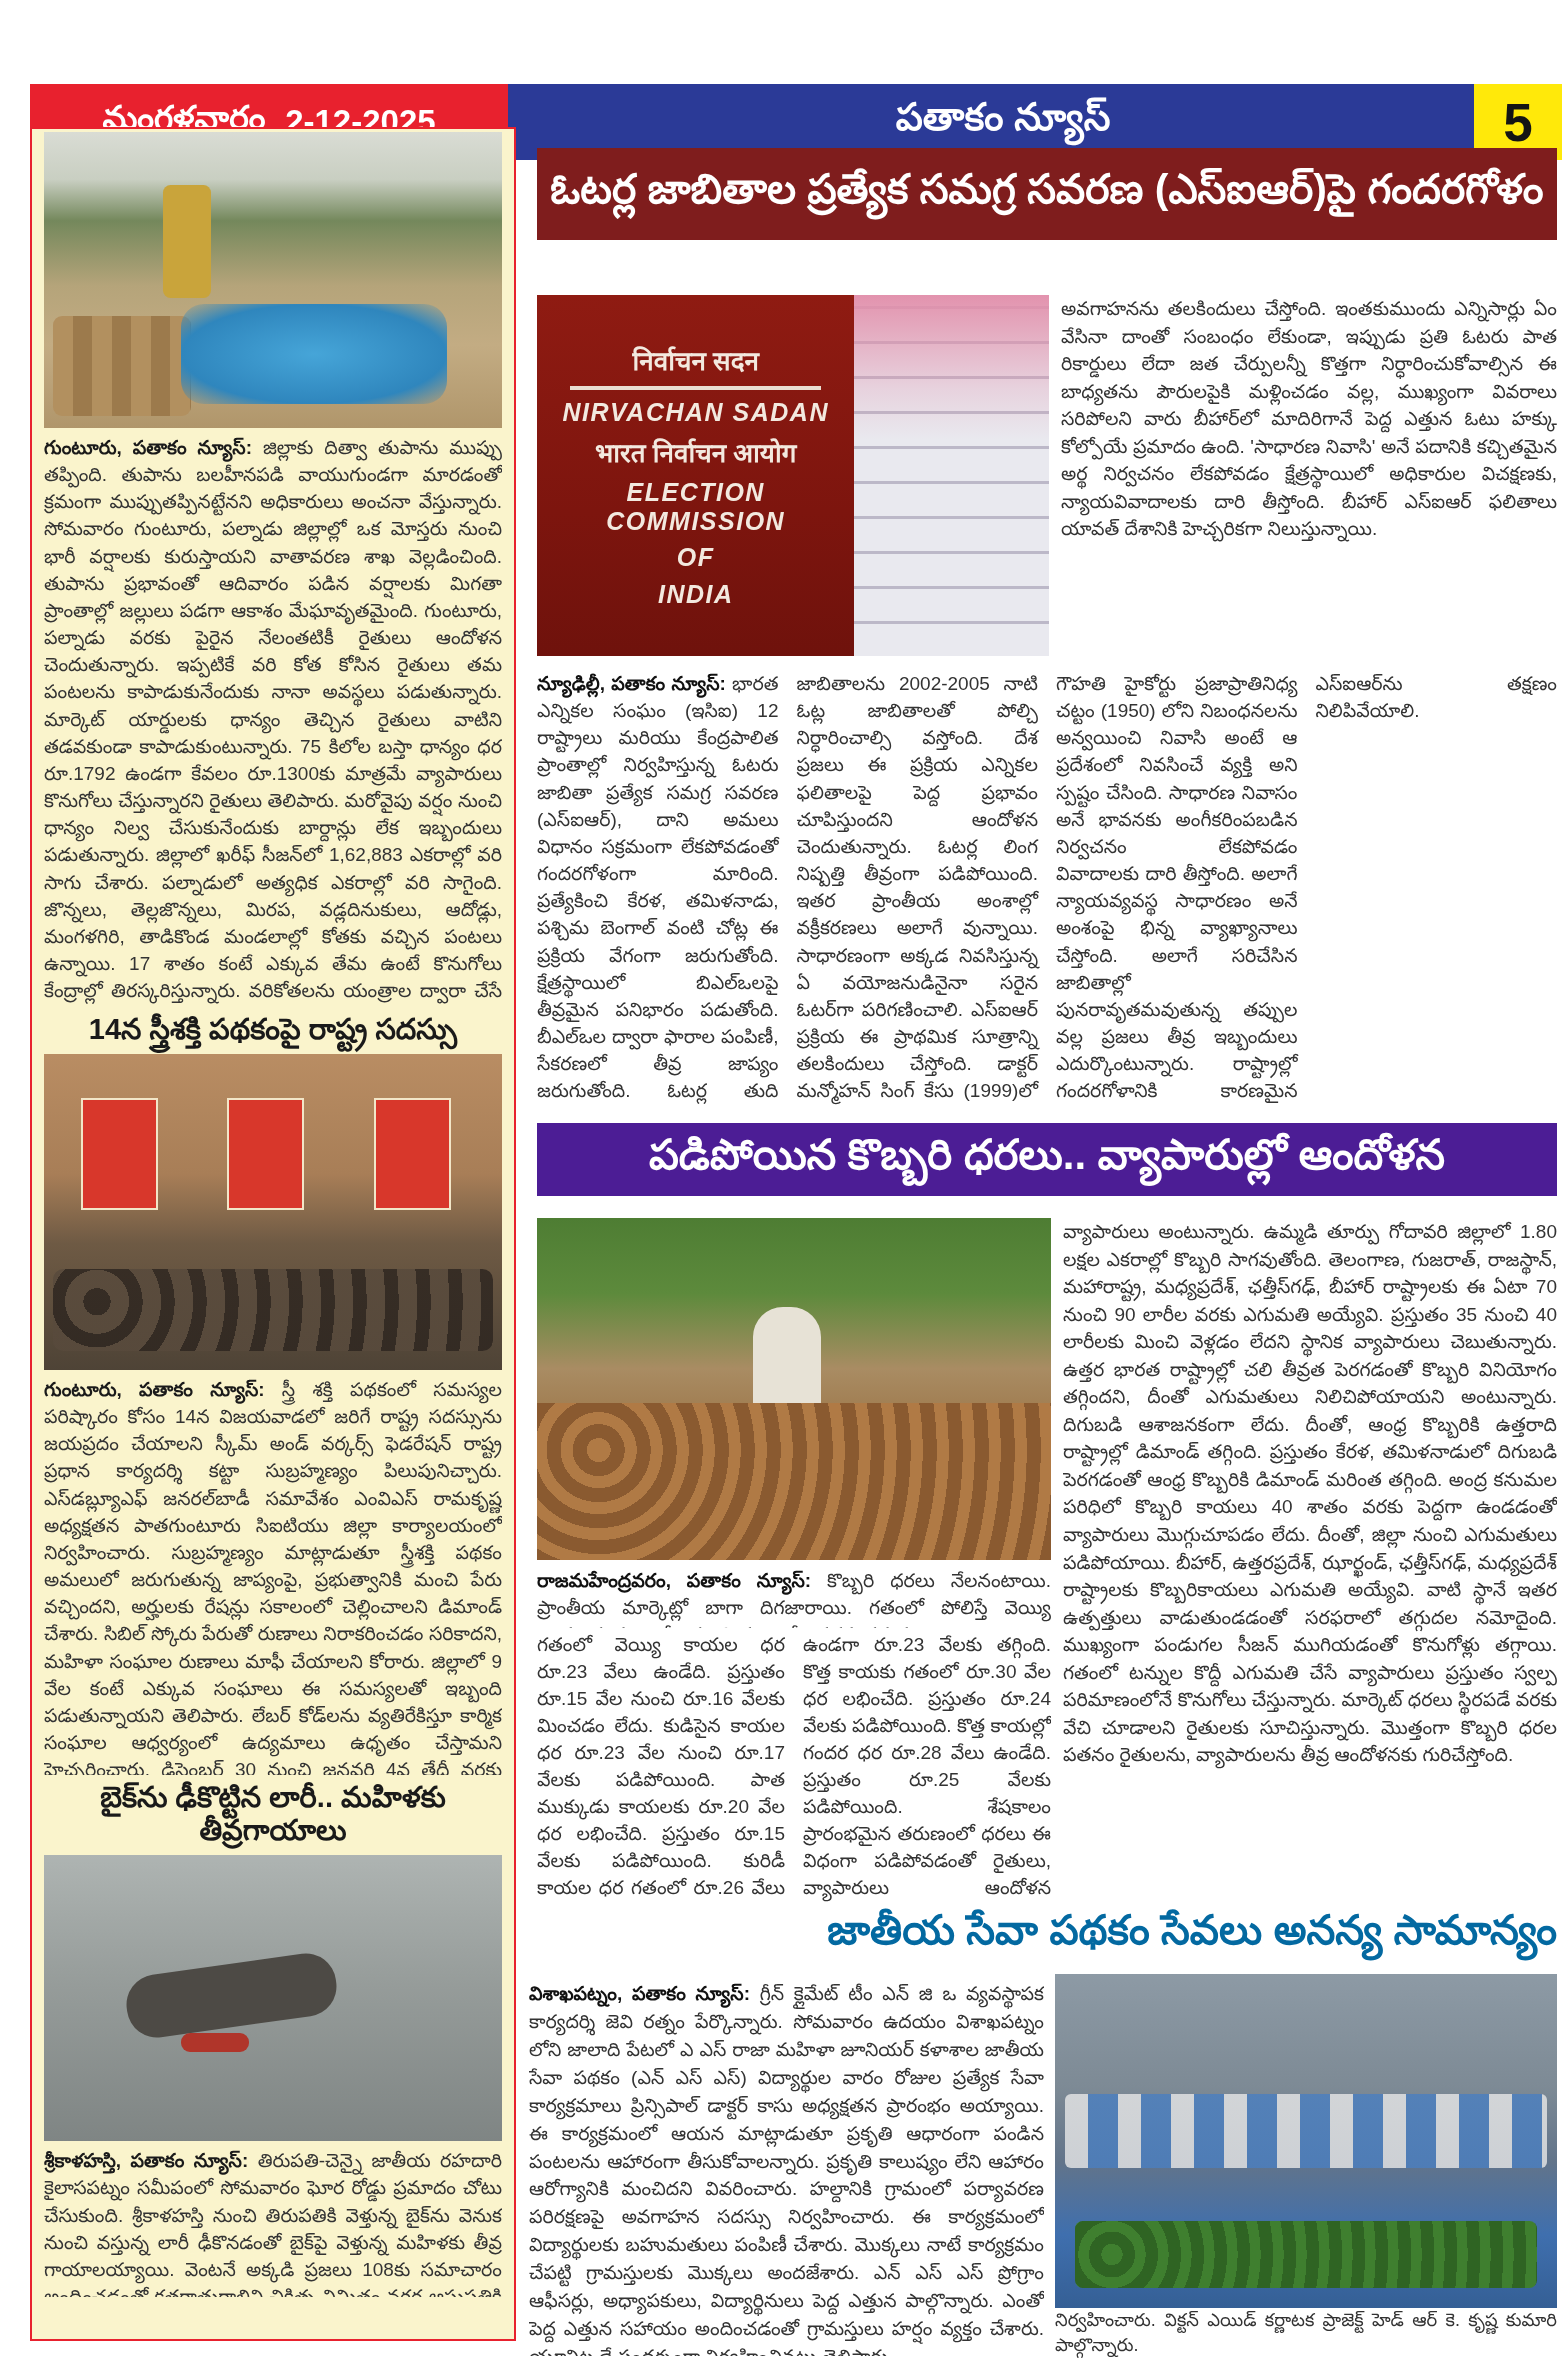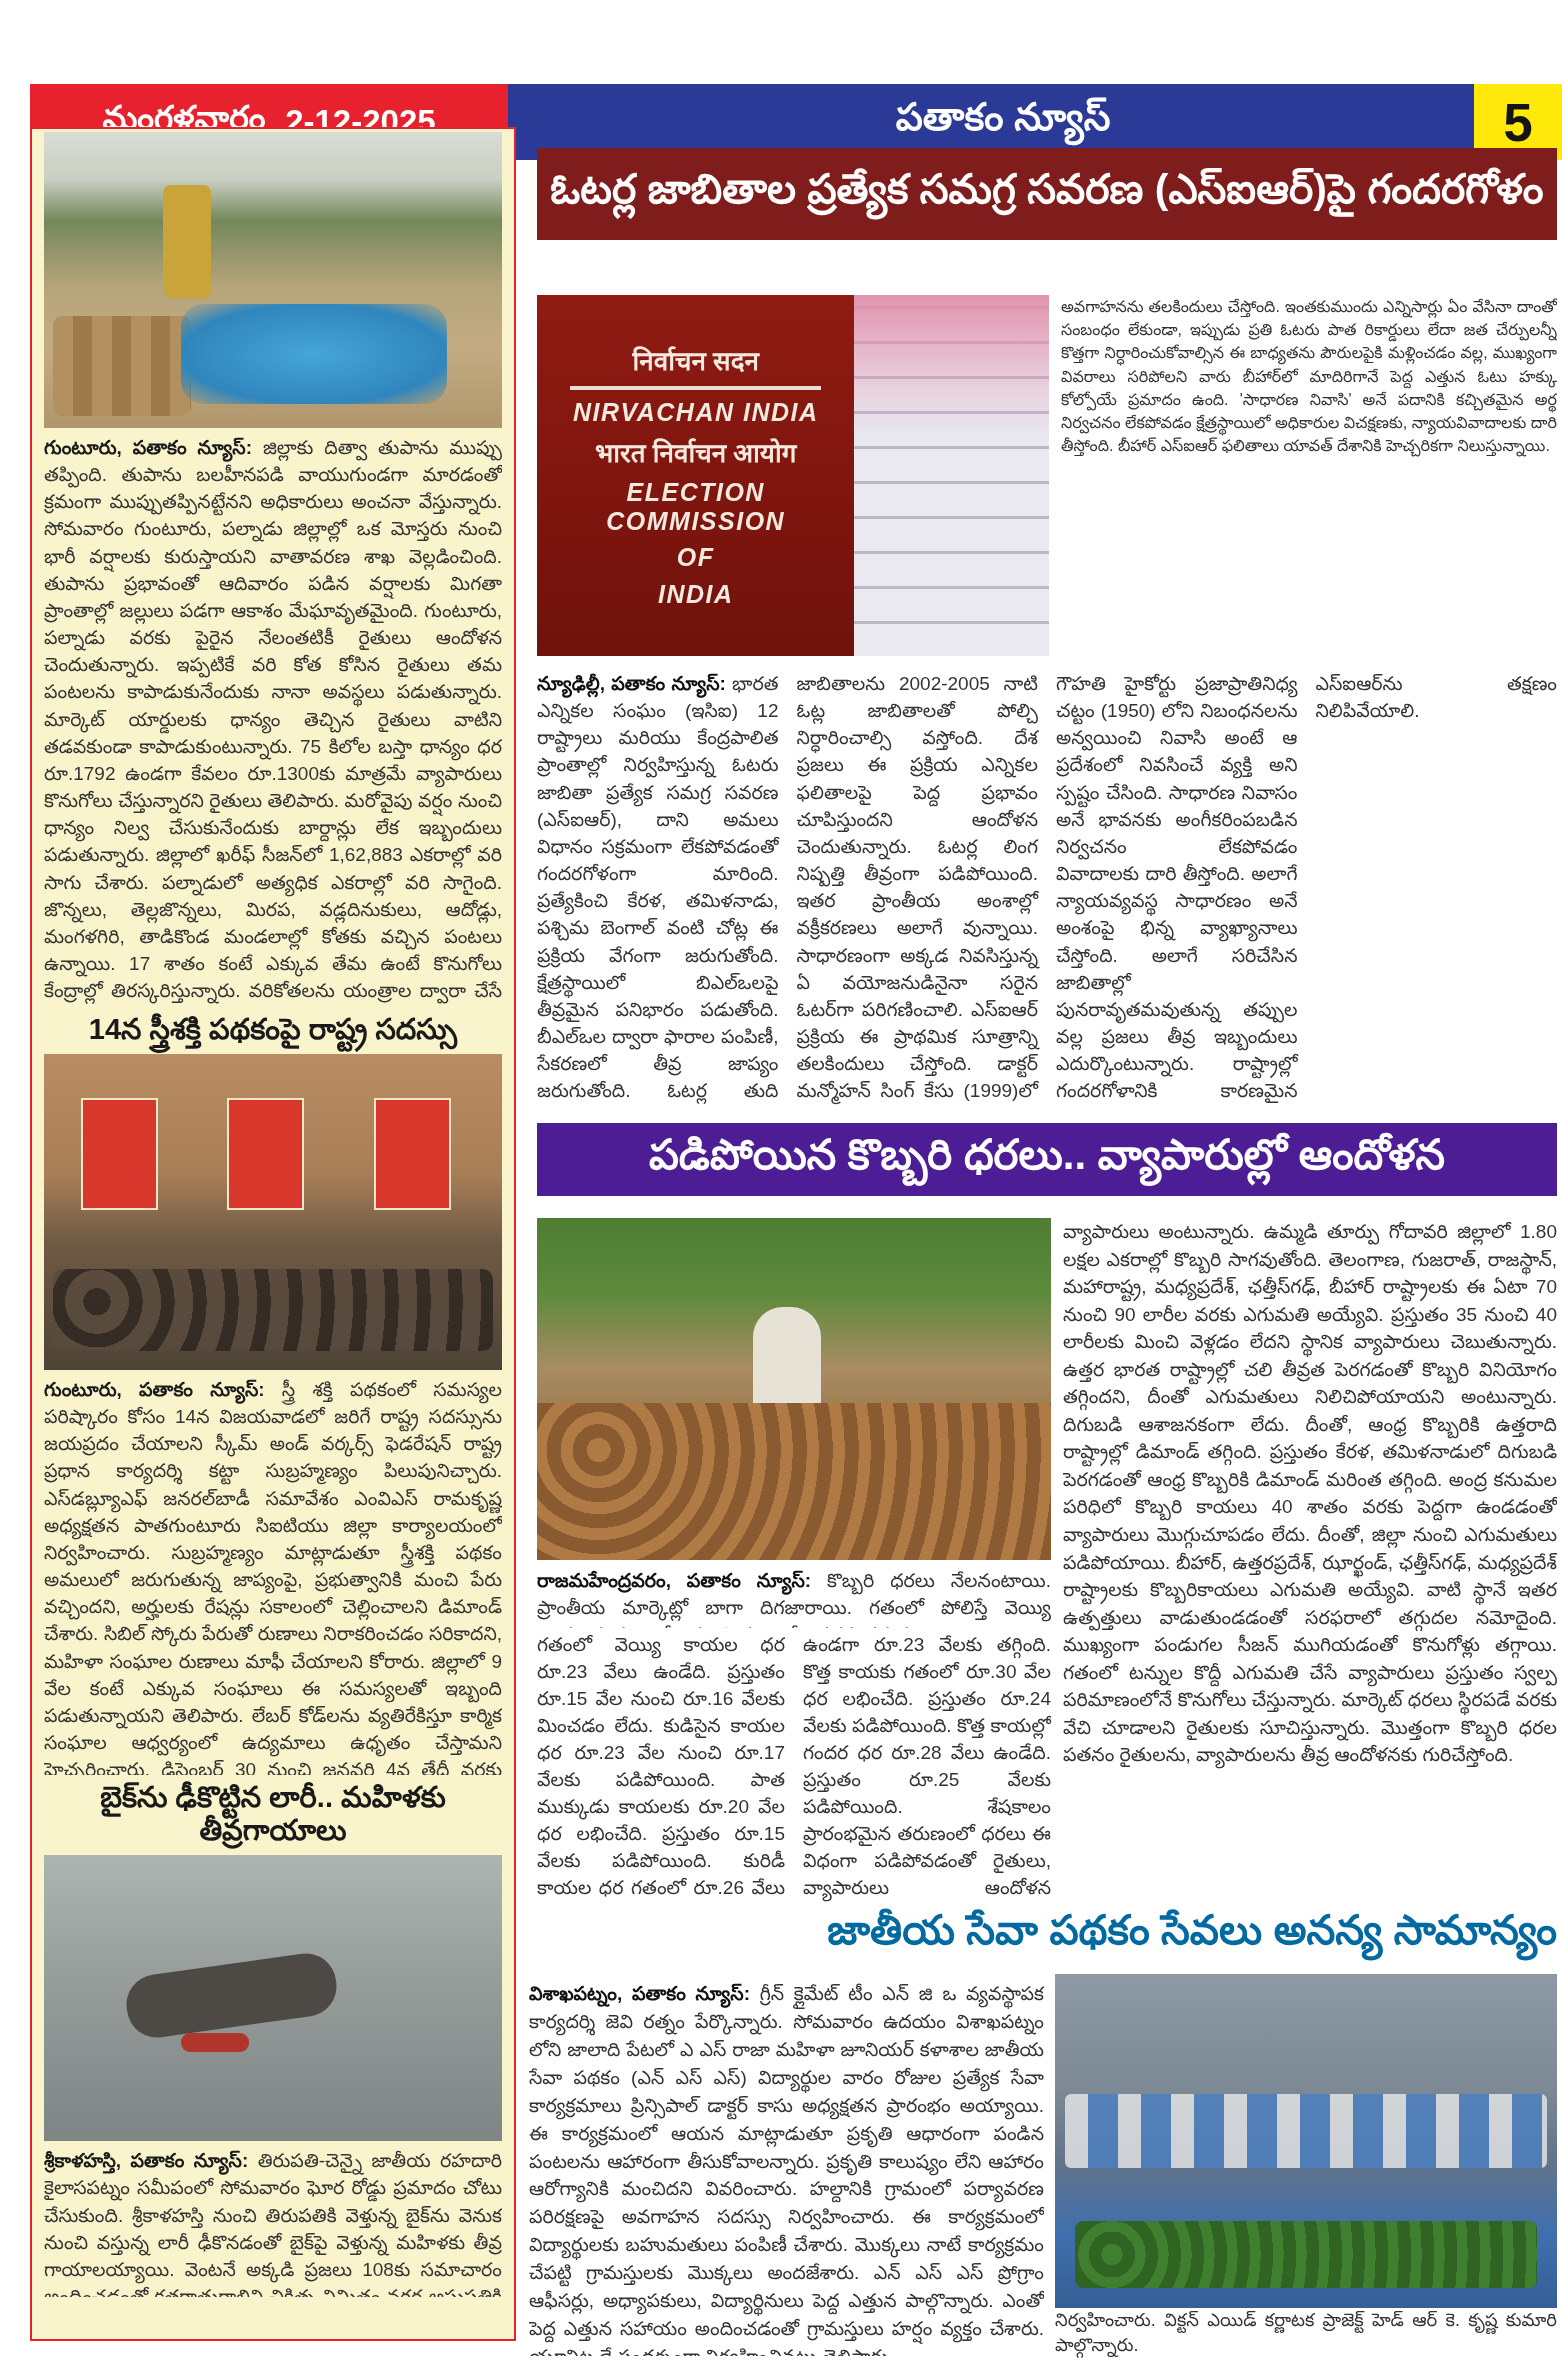--- a/index.html
+++ b/index.html
@@ -41,21 +41,21 @@
   .sir-top{position:absolute;left:537px;top:295px;width:1020px;height:361px;display:flex;gap:12px;}
   .election-photo{width:512px;height:361px;display:flex;flex:none;}
   .ecl-sign{width:62%;background:linear-gradient(180deg,#8f1b12 0%,#7d150e 60%,#6f120c 100%);color:#f3e9df;display:flex;flex-direction:column;align-items:center;justify-content:center;gap:7.6px;padding:6px;box-sizing:border-box;text-align:center;}
   .ecl-sign .dn{font-size:26px;font-weight:bold;}
   .ecl-sign .rule{width:82%;height:4.5px;background:#e9ded2;}
   .ecl-sign .en{font-size:25px;font-weight:bold;font-style:italic;letter-spacing:1.5px;}
   .ecl-voters{flex:1;background:
       linear-gradient(180deg,rgba(226,142,170,.95) 0%,rgba(226,142,170,.25) 26%,rgba(255,255,255,0) 40%),
       repeating-linear-gradient(0deg,#e9e9ef 0 32px,#bcb8c8 32px 35px),
       repeating-linear-gradient(90deg,rgba(120,120,150,.35) 0 26px,rgba(255,255,255,.0) 26px 29px),#dddde6;}
-  .sir-right{flex:1;font-size:16px;line-height:1.45;text-align:justify;color:#333;overflow:hidden;height:361px;}
+  .sir-right{flex:1;font-size:19px;line-height:1.45;text-align:justify;color:#333;overflow:hidden;height:361px;}
   .sir-cols{position:absolute;left:537px;top:670px;width:1020px;height:437px;column-count:4;column-gap:18px;column-fill:auto;font-size:19px;line-height:1.43;text-align:justify;color:#333;overflow:hidden;}
   .banner-red{position:absolute;left:537px;top:1123px;width:1020px;height:73px;background:#4c1d95;color:#ffffff;display:flex;align-items:center;justify-content:center;font-weight:bold;font-size:42px;text-align:center;}
   .coco-left{position:absolute;left:537px;top:1218px;width:514px;}
   .coco-caption{font-size:19px;line-height:1.42;text-align:justify;color:#333;margin:7.6px 0 4.5px 0;overflow:hidden;max-height:60px;}
   .coco-2col{column-count:2;column-gap:18px;column-fill:auto;height:281px;font-size:19px;line-height:1.42;text-align:justify;color:#333;overflow:hidden;}
   .coco-right{position:absolute;left:1063px;top:1218px;width:494px;height:684px;font-size:19px;line-height:1.45;text-align:justify;color:#333;overflow:hidden;}
   .nss-head{position:absolute;left:537px;top:1908px;width:1020px;font-size:41px;font-weight:bold;color:#0369a1;text-align:right;line-height:1.1;}
   .nss-left{position:absolute;left:529px;top:1980px;width:515px;height:376px;font-size:19px;line-height:1.47;text-align:justify;color:#333;overflow:hidden;}
   .nss-photo-wrap{position:absolute;left:1055px;top:1974px;width:502px;}
   .nss-caption{font-size:18px;line-height:1.4;color:#333;text-align:justify;max-height:54px;overflow:hidden;}
@@ -117,21 +117,21 @@
 
   <div class="banner-purple">
     <span>ఓటర్ల జాబితాల ప్రత్యేక సమగ్ర సవరణ (ఎస్ఐఆర్)పై గందరగోళం</span>
   </div>
 
   <div class="sir-top">
     <div class="election-photo">
       <div class="ecl-sign">
         <div class="dn">निर्वाचन सदन</div>
         <div class="rule"></div>
-        <div class="en">NIRVACHAN INDIA</div>
+        <div class="en">NIRVACHAN SADAN</div>
         <div class="dn">भारत निर्वाचन आयोग</div>
         <div class="en">ELECTION  COMMISSION</div>
         <div class="en">OF</div>
         <div class="en">INDIA</div>
       </div>
       <div class="ecl-voters"></div>
     </div>
     <div class="sir-right">అవగాహనను తలకిందులు చేస్తోంది. ఇంతకుముందు ఎన్నిసార్లు ఏం వేసినా దాంతో సంబంధం లేకుండా, ఇప్పుడు ప్రతి ఓటరు పాత రికార్డులు లేదా జత చేర్పులన్నీ కొత్తగా నిర్ధారించుకోవాల్సిన ఈ బాధ్యతను పౌరులపైకి మళ్లించడం వల్ల, ముఖ్యంగా వివరాలు సరిపోలని వారు బీహార్‌లో మాదిరిగానే పెద్ద ఎత్తున ఓటు హక్కు కోల్పోయే ప్రమాదం ఉంది. 'సాధారణ నివాసి' అనే పదానికి కచ్చితమైన అర్థ నిర్వచనం లేకపోవడం క్షేత్రస్థాయిలో అధికారుల విచక్షణకు, న్యాయవివాదాలకు దారి తీస్తోంది. బీహార్ ఎస్ఐఆర్ ఫలితాలు యావత్ దేశానికి హెచ్చరికగా నిలుస్తున్నాయి.</div>
   </div>
 

